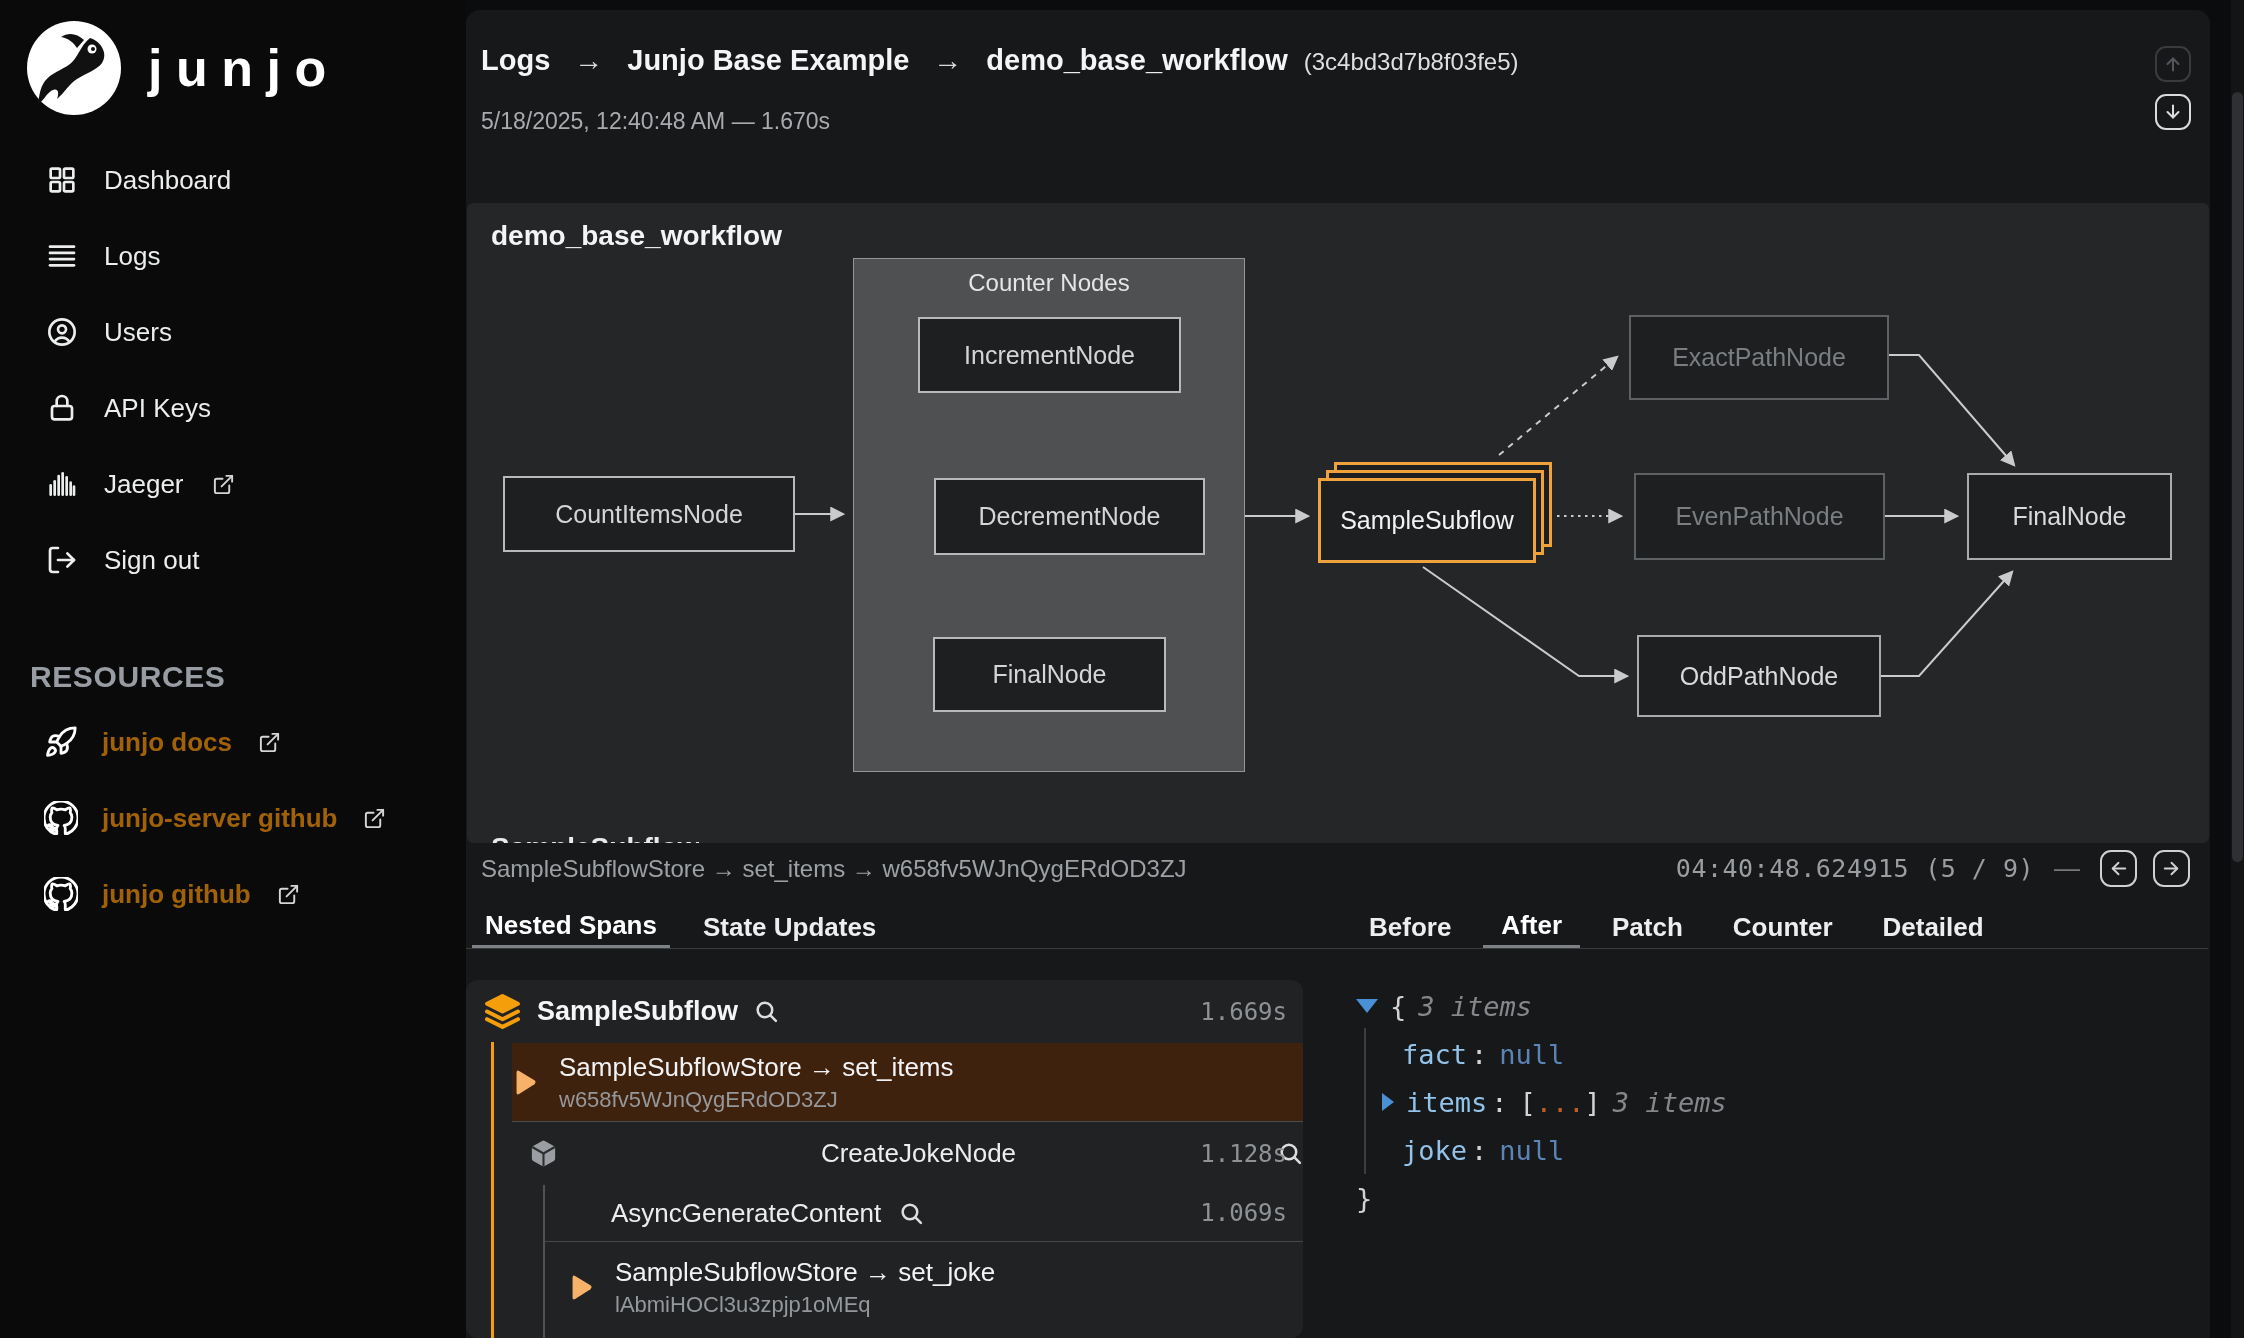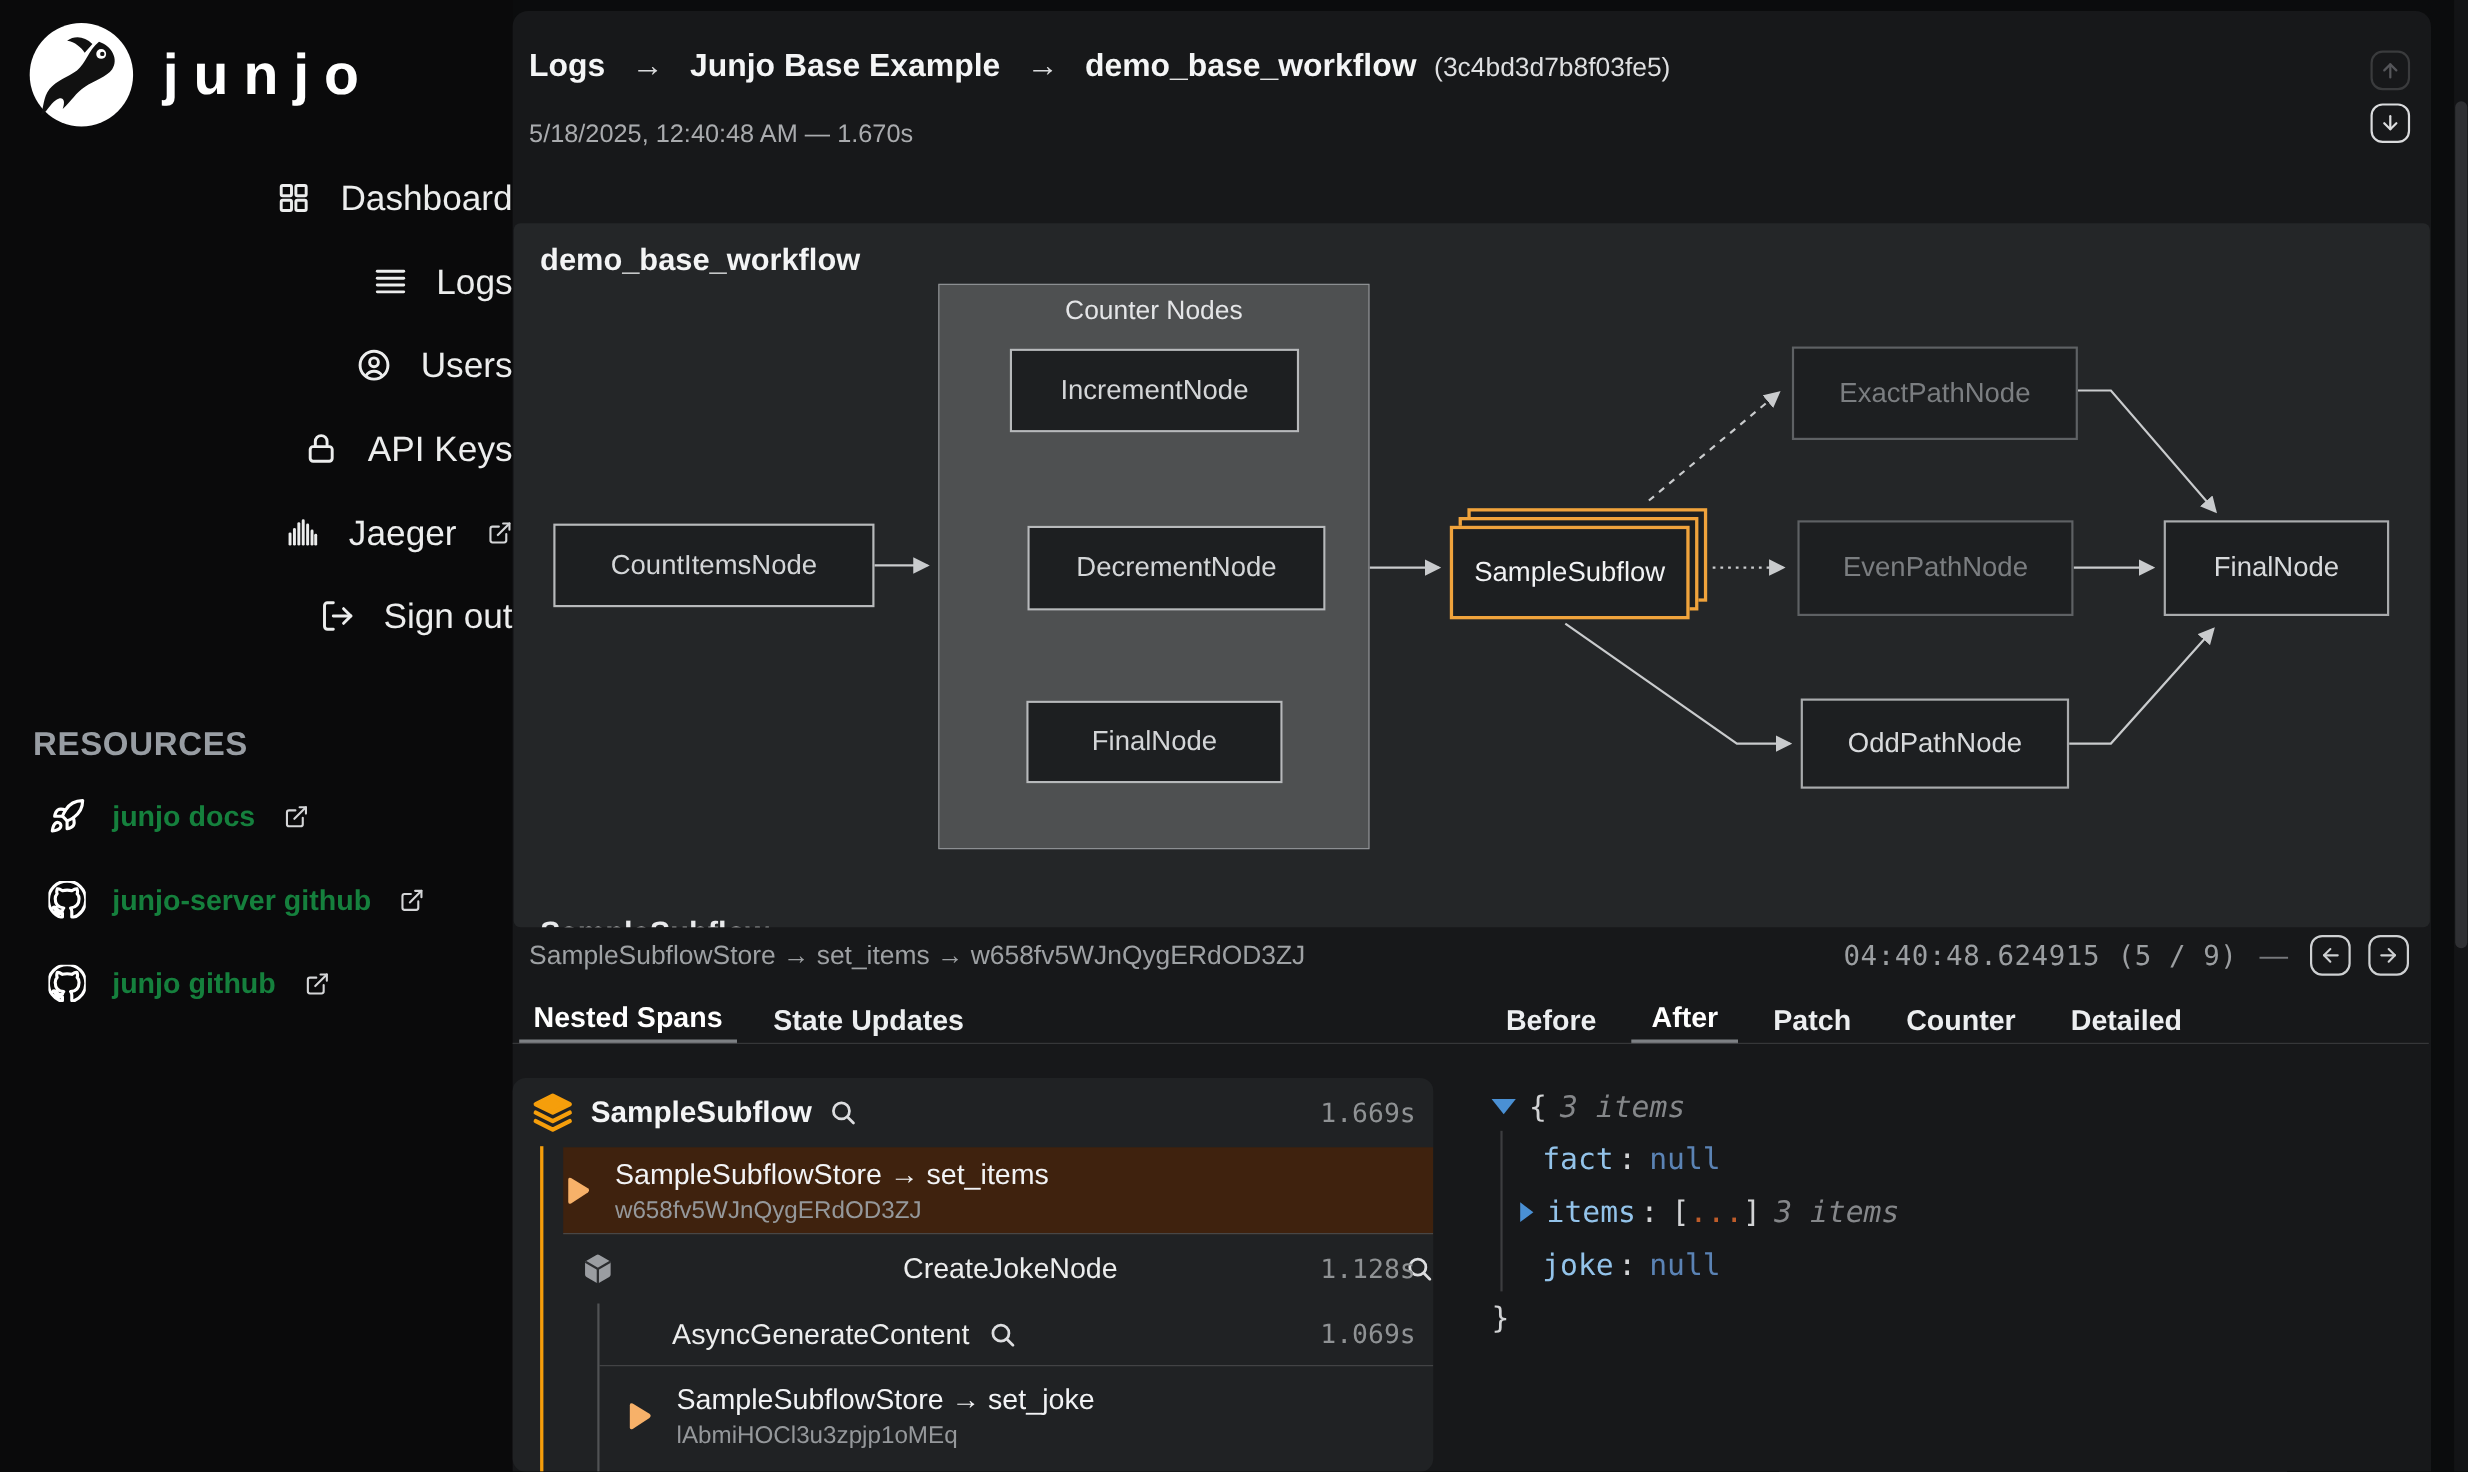--- a/index.html
+++ b/index.html
@@ -7,25 +7,25 @@
   body { font-family:"Liberation Sans", sans-serif; }
   .app { position:relative; width:2244px; height:1338px; overflow:hidden; background:#0b0c0d; }
 
   
   .sidebar { position:absolute; left:0; top:0; width:466px; height:100%; background:#0a0a0b; color:#ecedef; }
   .logo-row { display:flex; align-items:center; gap:24px; padding:18px 0 0 24px; }
   .logo-circle { width:100px; height:100px; flex:0 0 auto; }
   .logo-text { font-size:52px; font-weight:bold; letter-spacing:0.26em; color:#ffffff; }
   .nav { margin-top:24px; }
   .nav-item { display:flex; align-items:center; gap:26px; height:76px; padding-left:46px;
-              font-size:32px; font-weight:500; color:#eceded; cursor:pointer;justify-content:flex-end; }
+              font-size:26px; font-weight:500; color:#eceded; cursor:pointer; }
   .nav-item svg.mi { width:32px; height:32px; stroke:#eceded; fill:none; stroke-width:2; stroke-linecap:round; stroke-linejoin:round; flex:0 0 auto; }
   .ext-ic { width:23px; height:23px; stroke:#d4d5d7; fill:none; stroke-width:2; stroke-linecap:round; stroke-linejoin:round; margin-left:2px; }
   .resources-header { margin:62px 0 10px 30px; font-size:30px; font-weight:bold; letter-spacing:0.02em; color:#989da3; }
-  .res-item { display:flex; align-items:center; gap:24px; height:76px; padding-left:44px; font-size:26px; font-weight:600; color:#15803d; cursor:pointer; }
+  .res-item { display:flex; align-items:center; gap:24px; height:76px; padding-left:44px; font-size:26px; font-weight:600; color:#a16207; cursor:pointer; }
   .res-item svg.mi { width:34px; height:34px; stroke:#ffffff; fill:none; stroke-width:2; stroke-linecap:round; stroke-linejoin:round; flex:0 0 auto; }
   .gh { fill:#ffffff; stroke:none; }
 
   
   .main-card { position:absolute; left:466px; top:10px; width:1744px; height:1328px; background:#17181a; border-radius:14px 14px 0 0; }
   .breadcrumb { position:absolute; left:15px; top:34px; display:flex; align-items:baseline; gap:24px;
                 font-size:29px; font-weight:bold; color:#f4f5f6; white-space:nowrap; }
   .crumb-sep { color:#d9dadc; font-weight:600; }
   .crumb-id { font-size:24px; font-weight:400; color:#dedfe1; margin-left:-8px; }
   .crumb-date { position:absolute; left:15px; top:98px; font-size:23px; color:#a9abae; }

